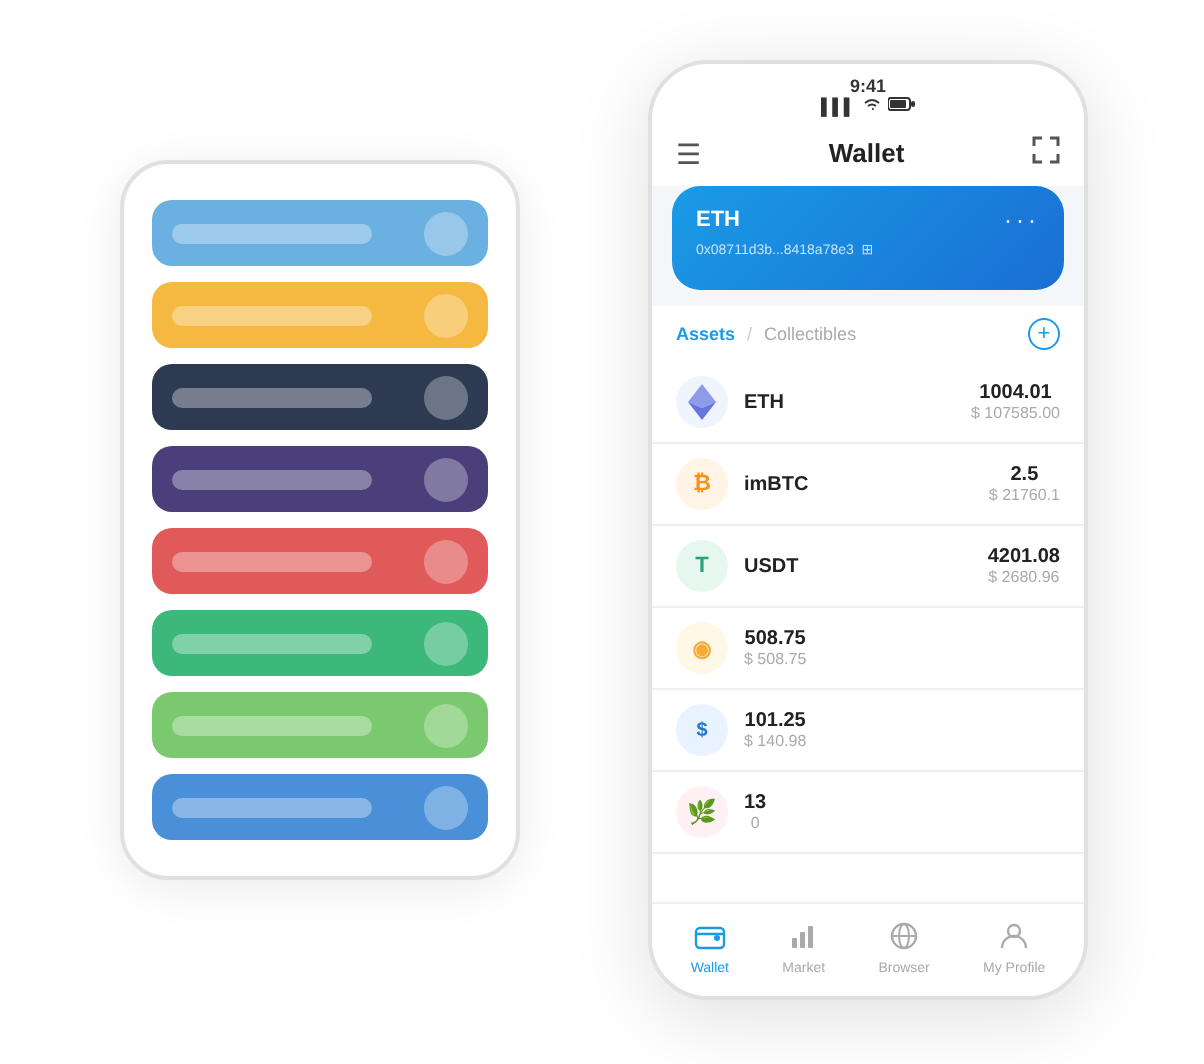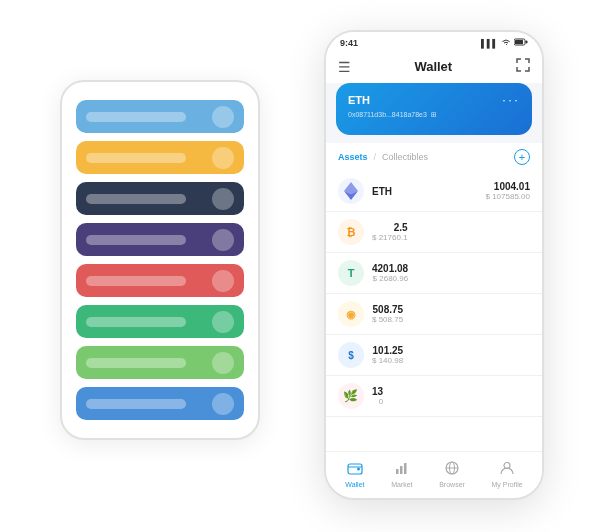--- a/index.html
+++ b/index.html
@@ -84,20 +84,21 @@
 
     .status-bar {
       background: #fff;
       padding: 6px 14px 4px;
       display: flex;
       justify-content: space-between;
       align-items: center;
       font-size: 9px;
       color: #333;
       font-weight: 600;
+      flex-direction: column;
     }
 
     .status-icons {
       display: flex;
       gap: 3px;
       align-items: center;
       font-size: 8px;
     }
 
     .top-nav {
@@ -232,21 +233,21 @@
     }
 
     .asset-name {
       font-size: 10px;
       font-weight: 600;
       color: #222;
       flex: 1;
     }
 
     .asset-values {
-      text-align: right;
+      text-align: center;
     }
 
     .asset-amount {
       font-size: 10px;
       font-weight: 600;
       color: #222;
     }
 
     .asset-usd {
       font-size: 8px;
@@ -398,28 +399,30 @@
         </div>
         <span class="asset-name">ETH</span>
         <div class="asset-values">
           <div class="asset-amount">1004.01</div>
           <div class="asset-usd">$ 107585.00</div>
         </div>
       </div>
 
       <div class="asset-item">
         <div class="asset-icon icon-imbtc" style="font-size:11px;font-weight:700;color:#f7931a;">₿</div>
+        <span class="asset-name">imBTC</span>
         <div class="asset-values">
           <div class="asset-amount">2.5</div>
           <div class="asset-usd">$ 21760.1</div>
         </div>
       </div>
 
       <div class="asset-item">
         <div class="asset-icon icon-usdt" style="font-size:11px;font-weight:700;color:#26a17b;background:#e6f7f0;">T</div>
+        <span class="asset-name">USDT</span>
         <div class="asset-values">
           <div class="asset-amount">4201.08</div>
           <div class="asset-usd">$ 2680.96</div>
         </div>
       </div>
 
       <div class="asset-item">
         <div class="asset-icon icon-dai" style="font-size:11px;font-weight:700;color:#f5ac37;">◉</div>
         <div class="asset-values">
           <div class="asset-amount">508.75</div>

